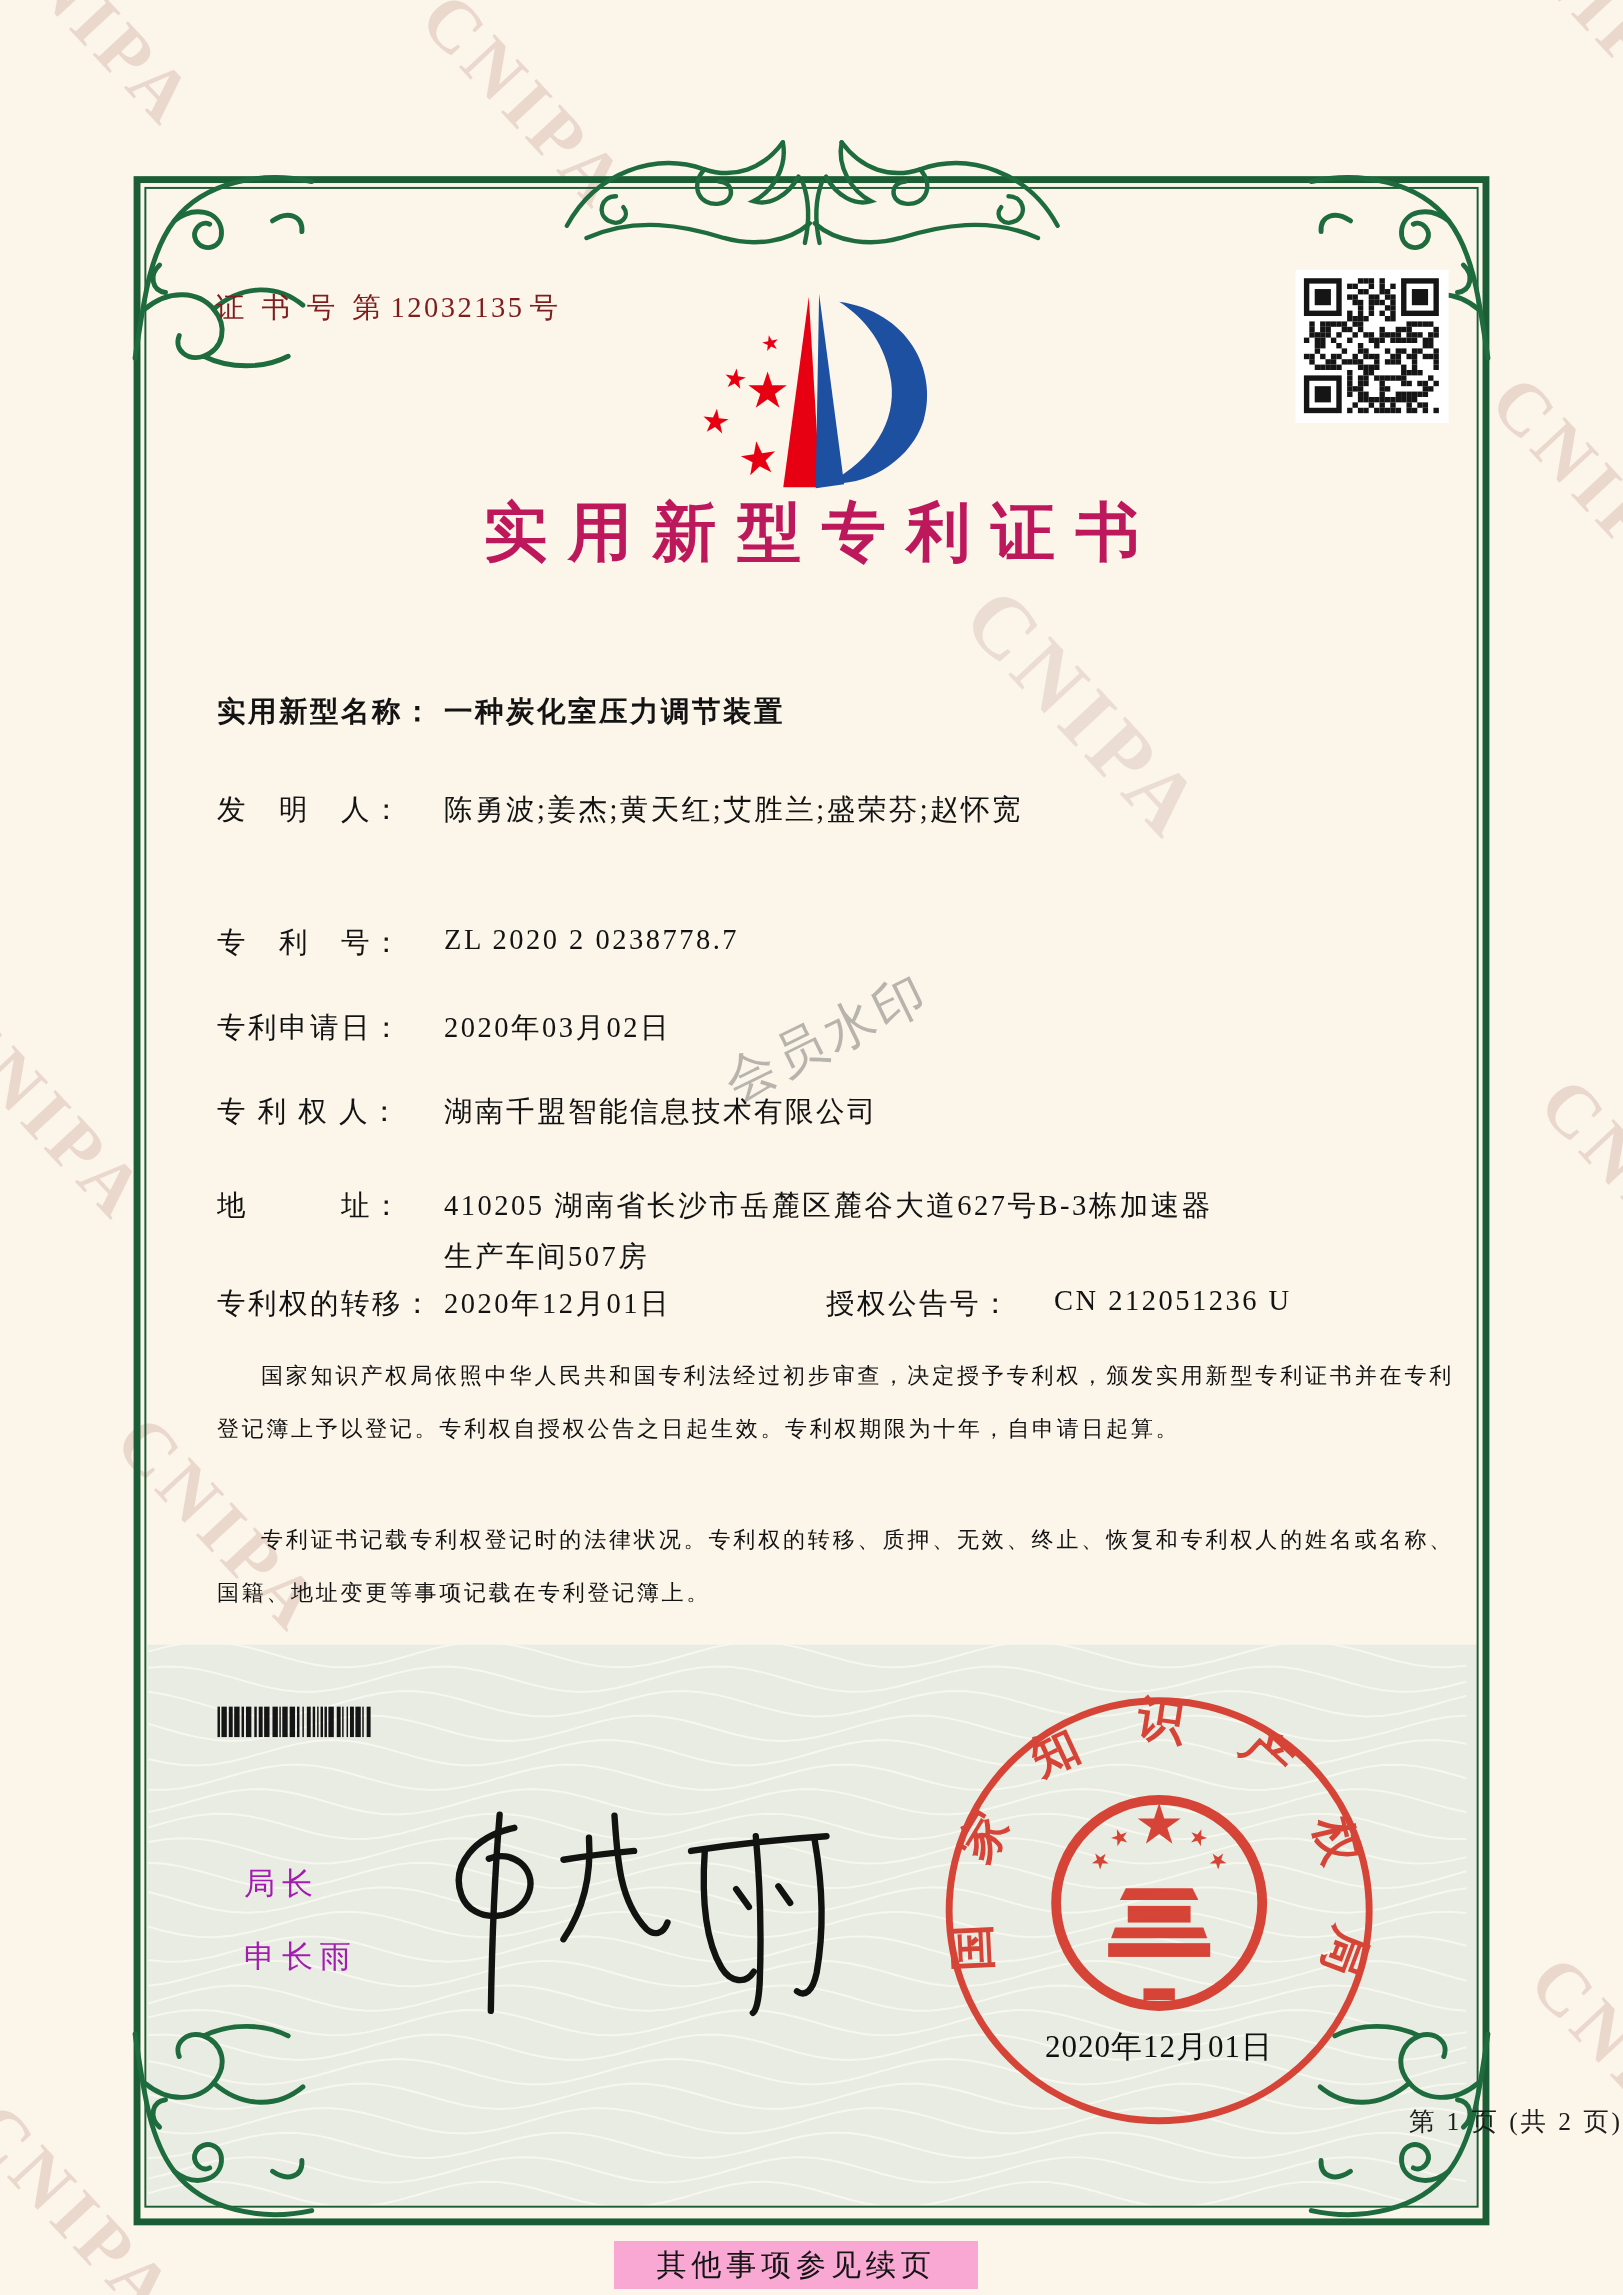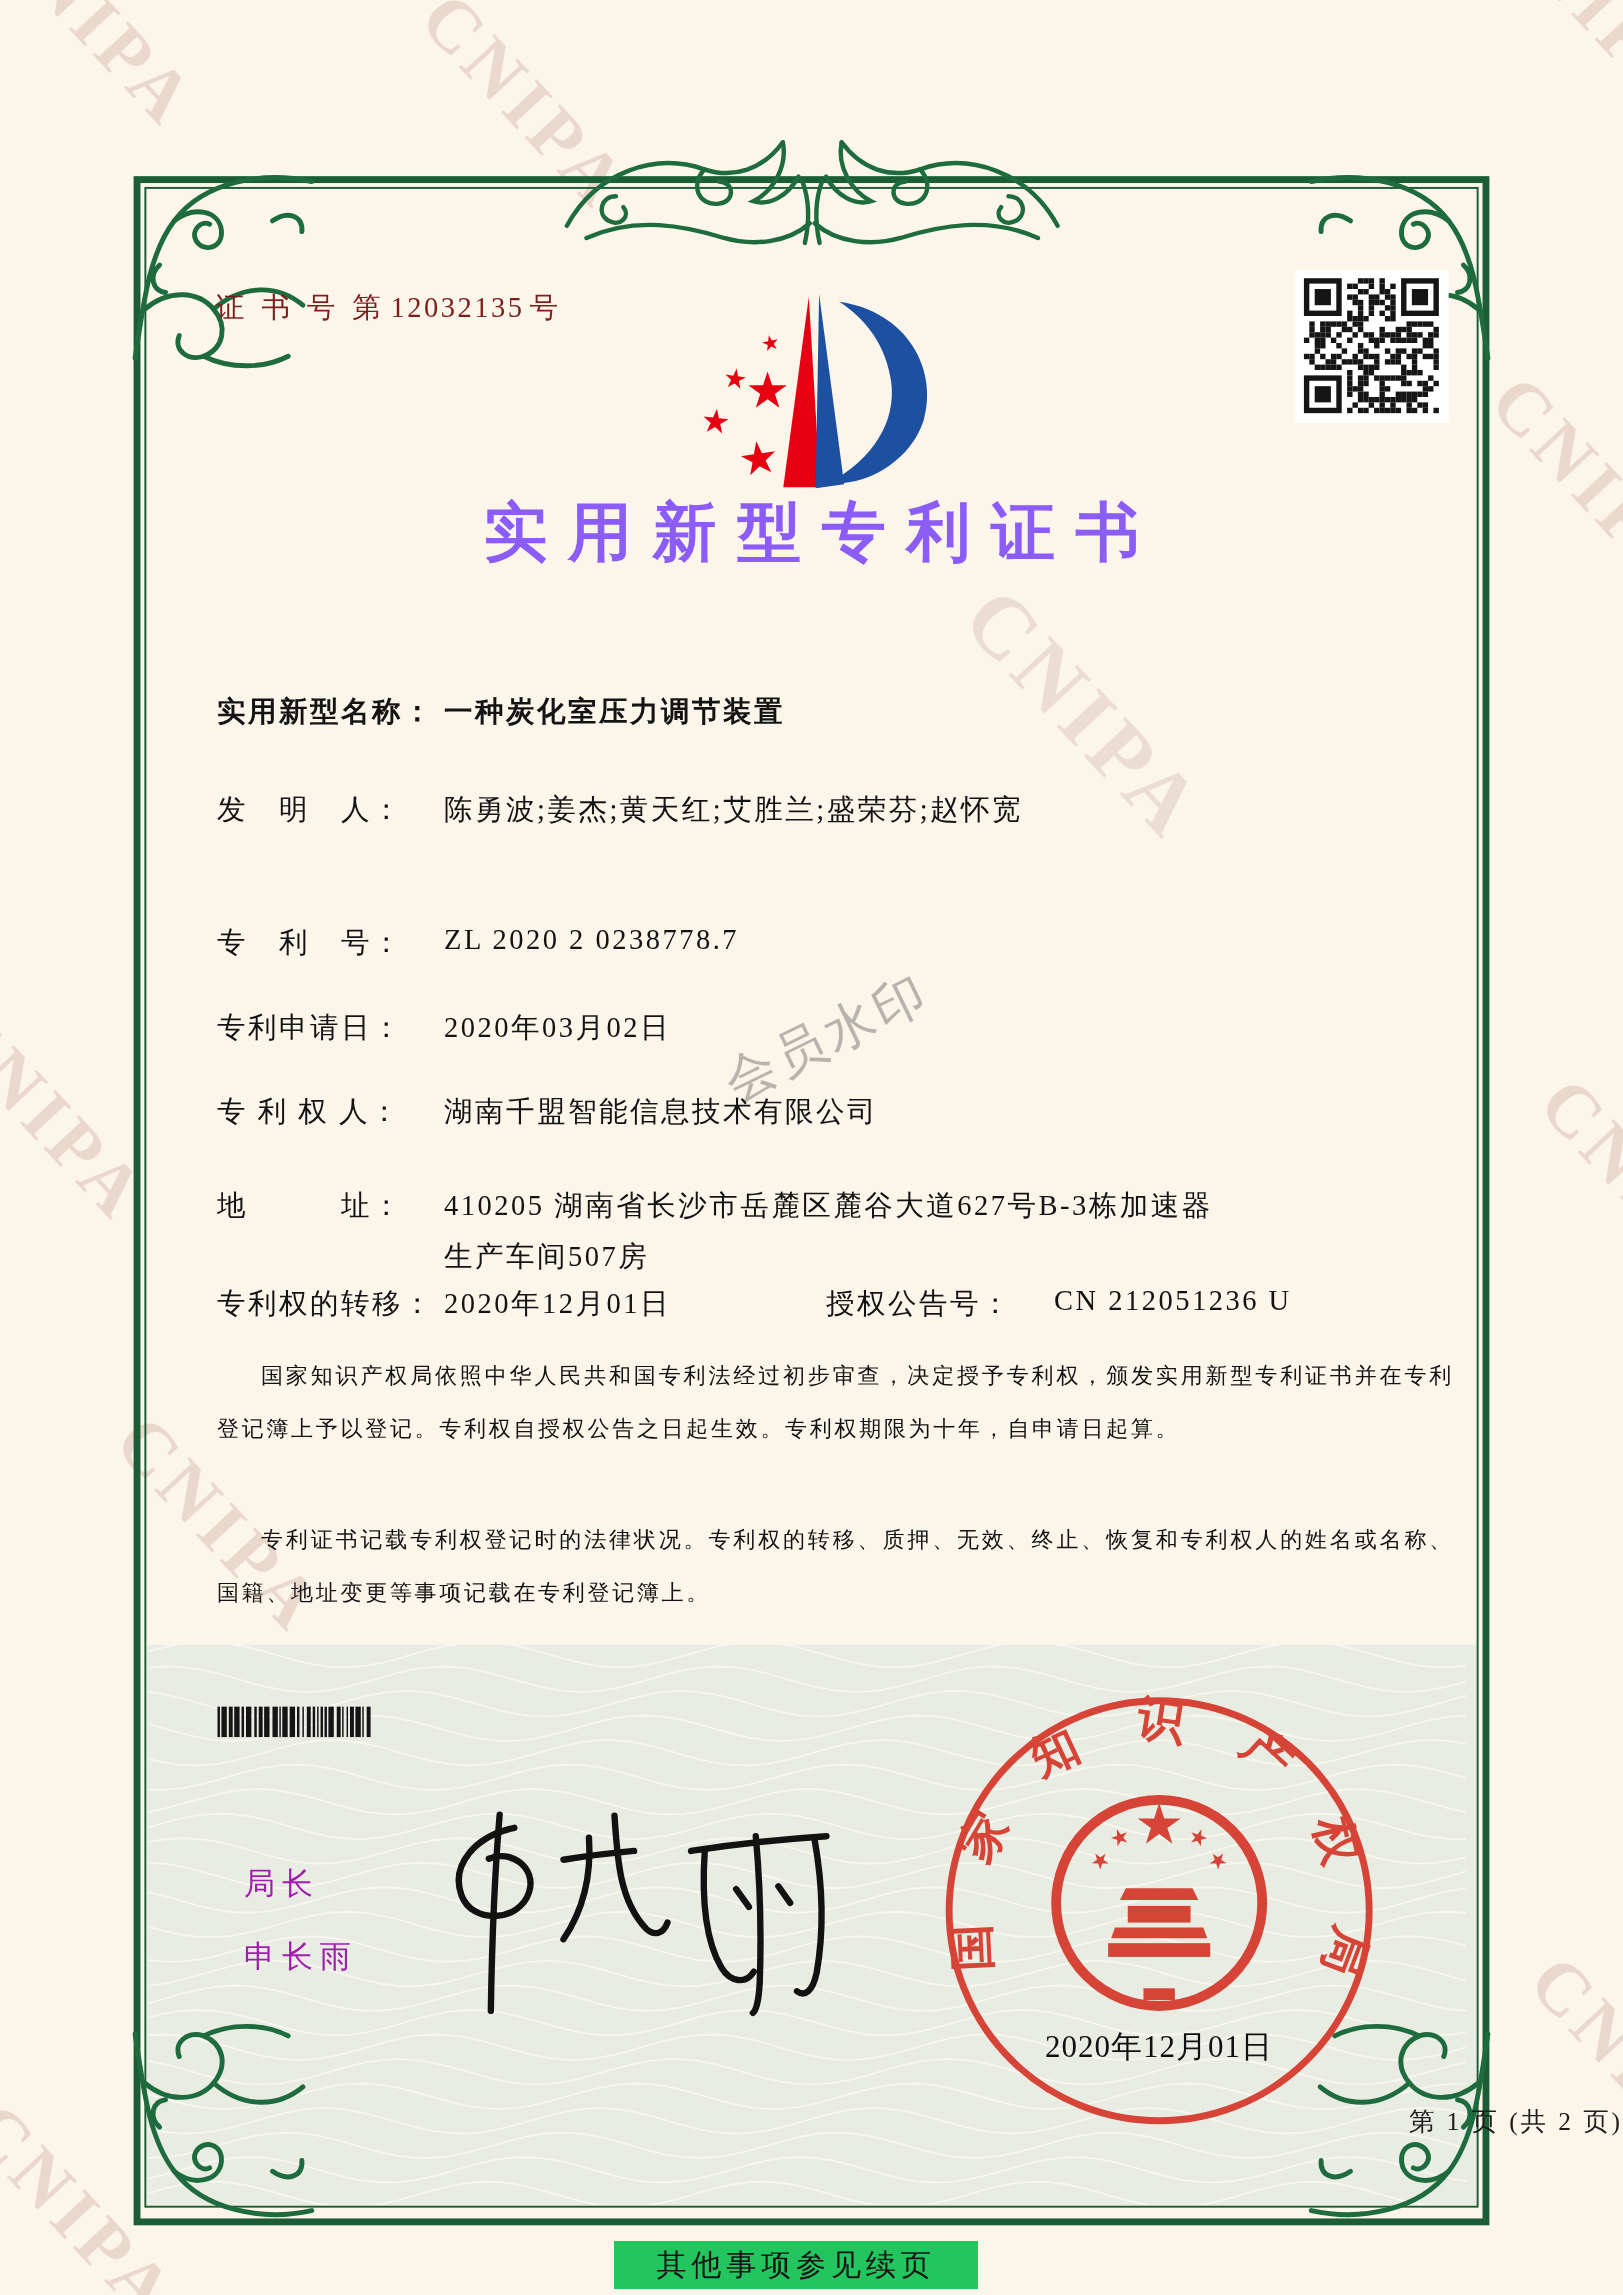--- a/index.html
+++ b/index.html
@@ -13,34 +13,34 @@
   .wm-member{position:absolute;left:713px;top:1055px;font-size:51px;letter-spacing:3.9px;
       color:rgba(108,108,108,.48);transform:rotate(-26deg);transform-origin:0 0;
       font-weight:normal;white-space:nowrap;pointer-events:none;}
   
   svg.decor{position:absolute;left:0;top:0;width:1623px;height:2295px;pointer-events:none;}
   
   .abs{position:absolute;}
   .certno{left:216px;top:289px;font-size:28.5px;letter-spacing:4.9px;color:#7f1d1d;}
   .certno .num{letter-spacing:2.5px;padding:0 4.9px;}
   .title{left:0;top:489px;width:1623px;text-align:center;font-size:64px;font-weight:bold;
-         letter-spacing:20.6px;text-indent:20.6px;color:#8b5cf6;}
+         letter-spacing:20.6px;text-indent:20.6px;color:#be185d;}
   .frow{left:217px;width:1256px;height:39px;font-size:28.5px;letter-spacing:2.5px;color:#131313;}
   .frow .lab{position:absolute;left:0;top:0;white-space:nowrap;}
   .frow .val{position:absolute;left:227px;top:0;white-space:nowrap;}
   .frow .val2{position:absolute;left:227px;top:51px;white-space:nowrap;}
   .frow .lab2{position:absolute;left:609px;top:0;white-space:nowrap;}
   .frow .valB{position:absolute;left:837px;top:0;white-space:nowrap;}
   .bodypar{left:217px;width:1237px;font-size:22px;letter-spacing:2.7px;line-height:53px;
            text-align:justify;text-indent:2em;color:#131313;}
   .director{left:244px;font-size:31px;letter-spacing:6.9px;font-weight:normal;color:#a21caf;}
   .sealdate{left:997px;top:2026px;width:324px;text-align:center;font-size:31px;letter-spacing:1px;
             color:#101010;z-index:6;}
   .pagefoot{left:0;top:2104px;width:1623px;text-align:right;font-size:25.5px;letter-spacing:2.9px;color:#1c1c1c;}
-  .notebox{left:614px;top:2241px;width:364px;height:48px;background:#22c55e;z-index:4;}
+  .notebox{left:614px;top:2241px;width:364px;height:48px;background:#f9a8d4;z-index:4;}
   .notebox span{display:block;text-align:center;font-size:30px;letter-spacing:4.9px;line-height:48px;color:#141414;}
   .z2{z-index:2;} .z5{z-index:5;}
 </style>
 </head>
 <body>
 
 <div class="page">
 
   <div class="wm" style="left:-39px;top:-24.5px;">CNIPA</div>
   <div class="wm" style="left:393px;top:59px;">CNIPA</div>

